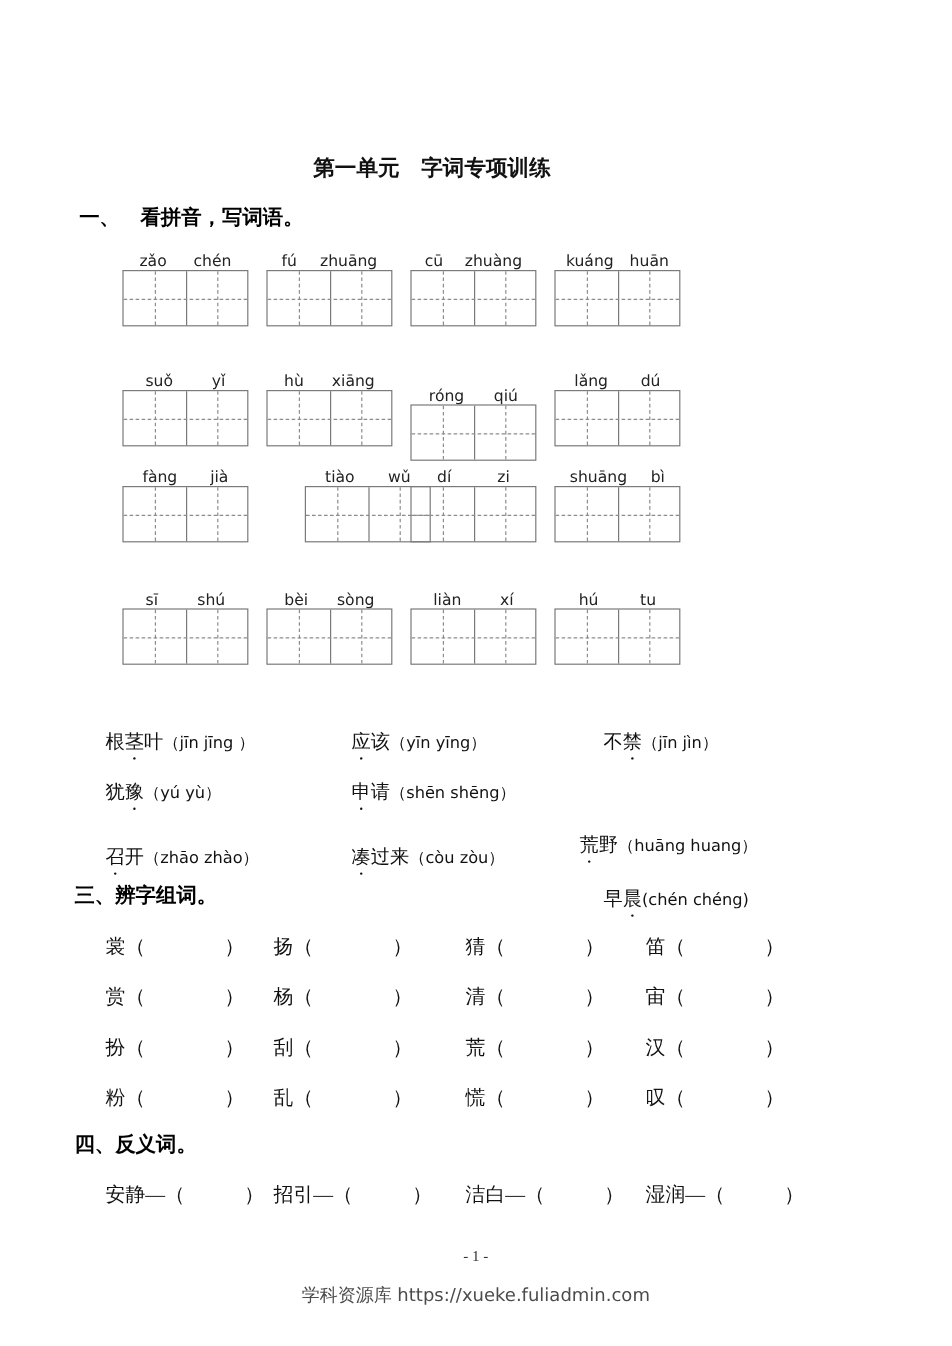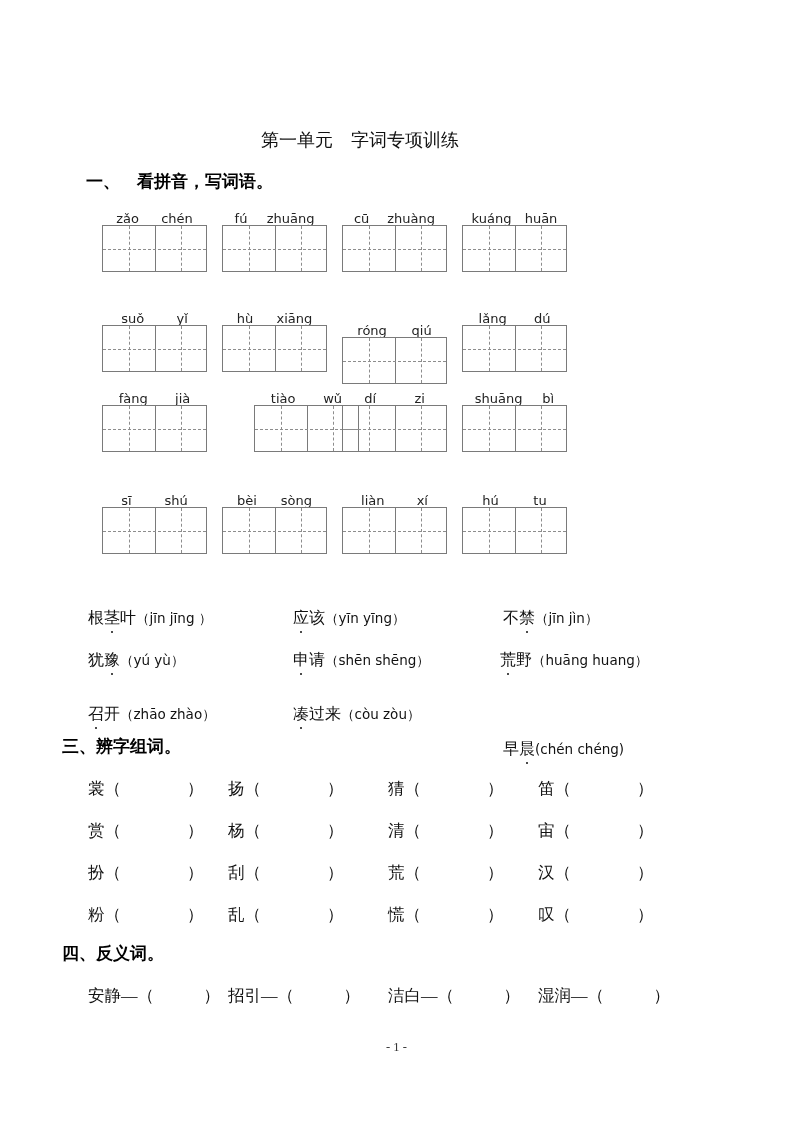--- a/index.html
+++ b/index.html
@@ -37,34 +37,34 @@
   }
   .main-title span { display: inline; }
 
   .sub-title {
     position: absolute;
     left: 0;
     top: 128px;
     width: 720px;
     text-align: center;
     font-family: "Liberation Serif", "DejaVu Serif", serif;
-    font-weight: normal;
+    font-weight: bold;
     font-size: 18px;
   }
 
   
   .section-heading {
     position: absolute;
     font-family: "Liberation Serif", "DejaVu Serif", serif;
     font-weight: bold;
     font-size: 17px;
     white-space: nowrap;
     color: #000;
   }
-  #sec1-heading { left: 66px; top: 170px; margin-left: 20px; }
+  #sec1-heading { left: 66px; top: 170px; }
   #sec2-heading { left: 62px; top: 565px; }
   #sec3-heading { left: 62px; top: 735px; }
   #sec4-heading { left: 62px; top: 942px; }
 
   
   .tzg-row {
     position: absolute;
     left: 102px;
     width: 600px;
     height: 0;
@@ -397,21 +397,21 @@
 
   <div id="sec2-body">
       <div class="read-row" style="top: 608px;">
         <div class="read-item" style="left: 88px;"><span>根</span><span class="dotted">茎</span><span>叶</span><span class="py">（jīn  jīng  ）</span></div>
         <div class="read-item" style="left: 293px;"><span class="dotted">应</span><span>该</span><span class="py">（yīn   yīng）</span></div>
         <div class="read-item" style="left: 503px;"><span>不</span><span class="dotted">禁</span><span class="py">（jīn  jìn）</span></div>
       </div>
       <div class="read-row" style="top: 650px;">
         <div class="read-item" style="left: 88px;"><span>犹</span><span class="dotted">豫</span><span class="py">（yú   yù）</span></div>
         <div class="read-item" style="left: 293px;"><span class="dotted">申</span><span>请</span><span class="py">（shēn shēng）</span></div>
-        <div class="read-item" style="left: 500px;"><span class="dotted">荒</span><span>野</span><span class="py">（huāng   huang）</span></div>
+        <div class="read-item" style="left: 483px; margin-top: 44px;"><span class="dotted">荒</span><span>野</span><span class="py">（huāng   huang）</span></div>
       </div>
       <div class="read-row" style="top: 704px;">
         <div class="read-item" style="left: 88px;"><span class="dotted">召</span><span>开</span><span class="py">（zhāo zhào）</span></div>
         <div class="read-item" style="left: 293px;"><span class="dotted">凑</span><span>过来</span><span class="py">（còu zòu）</span></div>
         <div class="read-item" style="left: 503px; margin-top: 35px;"><span>早</span><span class="dotted">晨</span><span class="py">(chén    chéng)</span></div>
       </div>
     </div>
 
   <div class="section-heading" id="sec3-heading">三、辨字组词。</div>
   <div id="sec3-body">
@@ -443,14 +443,15 @@
 
   <div class="section-heading" id="sec4-heading">四、反义词。</div>
   <div class="fanyi-row" id="sec4-body">
       <div class="fanyi-item" style="left: 88px;"><span>安静—</span><span class="paren">（　　　）</span></div>
       <div class="fanyi-item" style="left: 228px;"><span>招引—</span><span class="paren">（　　　）</span></div>
       <div class="fanyi-item" style="left: 388px;"><span>洁白—</span><span class="paren">（　　　）</span></div>
       <div class="fanyi-item" style="left: 538px;"><span>湿润—</span><span class="paren">（　　　）</span></div>
     </div>
 
   <div class="page-number">- 1 -</div>
+  <div class="watermark">学科资源库 https://xueke.fuliadmin.com</div>
 
 </div>
 
 </body></html>

